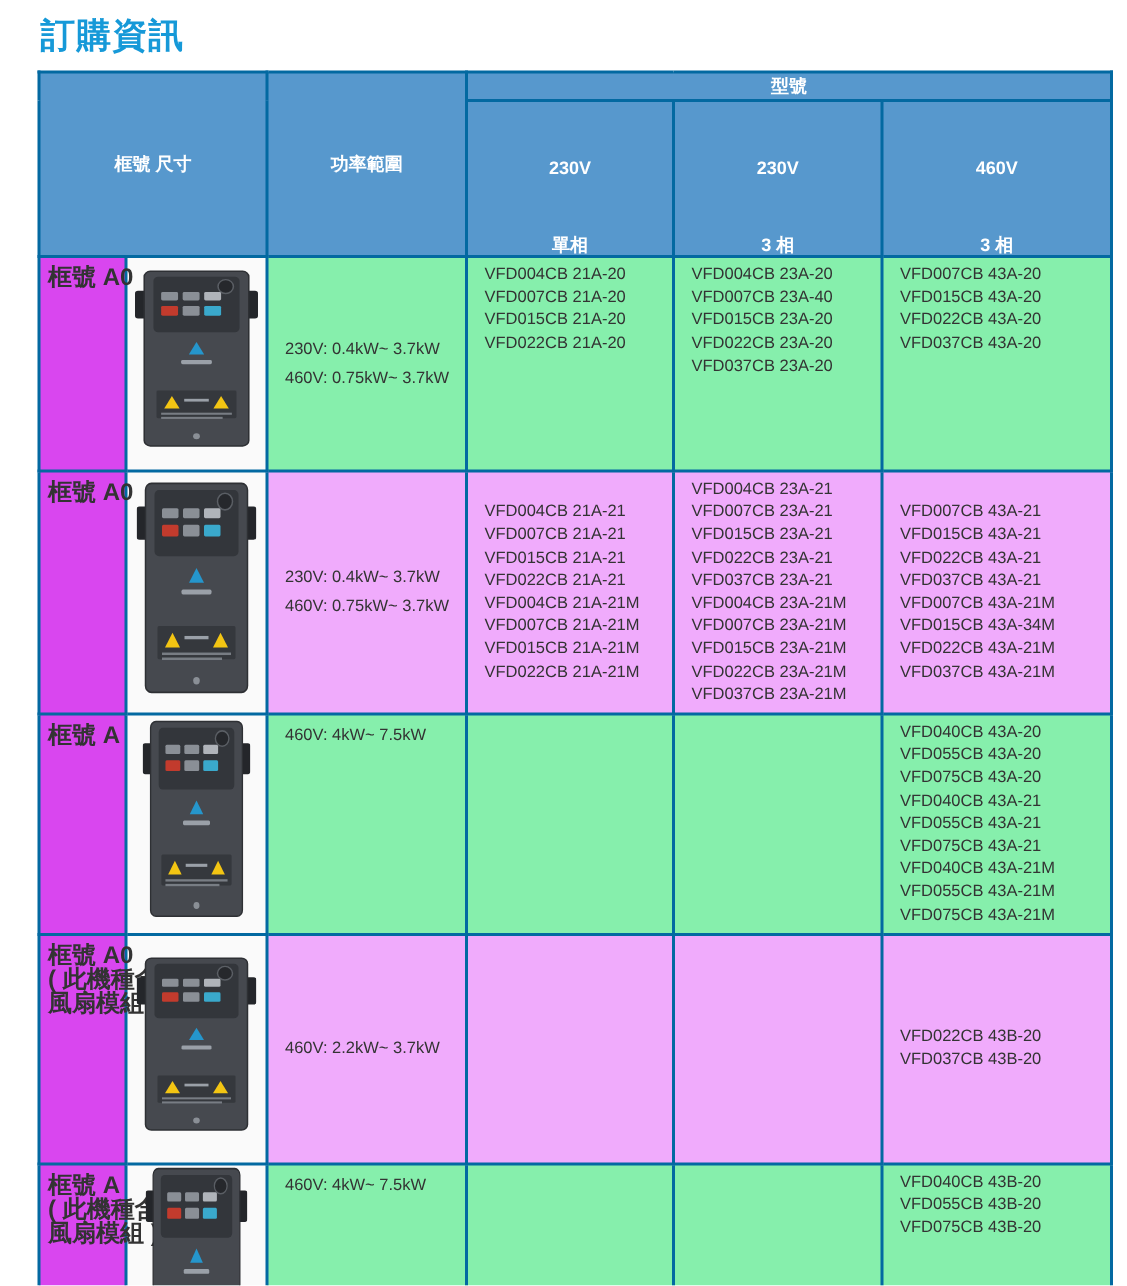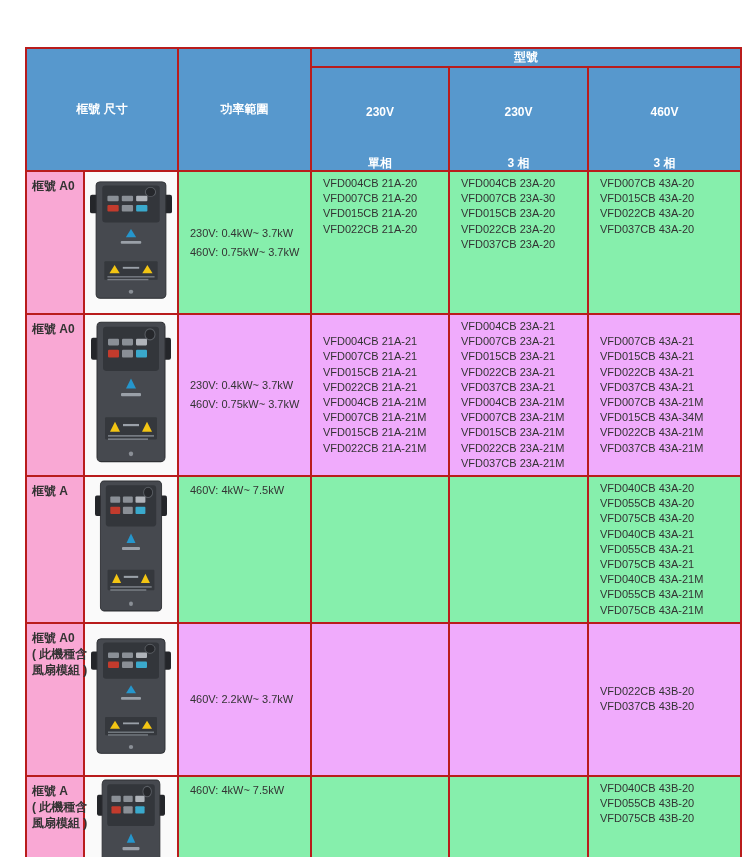--- a/index.html
+++ b/index.html
@@ -4,27 +4,27 @@
 <style>
   html,body{margin:0;padding:0;background:#fff;}
   .page{position:relative;width:751px;height:857px;overflow:hidden;background:#fff;
         font-family:"Liberation Sans","DejaVu Sans",sans-serif;color:#333;}
   .page-title{position:absolute;left:27px;top:8px;margin:0;font-size:23px;font-weight:bold;
         color:#1699d8;letter-spacing:1px;}
   table.order{position:absolute;left:25px;top:47px;width:715px;border-collapse:collapse;
         table-layout:fixed;}
   col.c-label{width:58px;} col.c-img{width:94px;} col.c-power{width:133px;}
   col.c-m1{width:138px;} col.c-m2{width:139px;} col.c-m3{width:153px;}
-  th,td{border:2px solid #b91c1c;padding:0;margin:0;}
+  th,td{border:2px solid #0369a1;padding:0;margin:0;}
   th{background:#5798cd;color:#fff;font-weight:bold;font-size:12px;text-align:center;}
   .h-top{height:16px;}
   .h-sub{height:28px;line-height:14px;}
   .h-sub div{line-height:14px;margin-top:37px;}
-  td.label-cell{background:#f9a8d4;vertical-align:top;text-align:left;
-        padding:6px 2px 0 5px;font-size:12px;font-weight:bold;color:#333;margin-top:20px;}
+  td.label-cell{background:#d946ef;vertical-align:top;text-align:left;
+        padding:6px 2px 0 5px;font-size:16px;font-weight:bold;color:#333;margin-top:20px;}
   td.label-cell div{line-height:16px;white-space:nowrap;}
   td.image-cell{background:#fafafa;vertical-align:middle;text-align:center;}
   td.power-cell{font-size:11px;color:#333;padding-left:11px;padding-right:2px;}
   td.power-cell div{line-height:19px;white-space:nowrap;}
   td.model-cell{font-size:11px;color:#333;padding-left:11px;padding-right:2px;}
   td.model-cell div{line-height:15.2px;white-space:nowrap;}
   .vt{vertical-align:top;padding-top:4px;padding-bottom:4px;}
   .vm{vertical-align:middle;}
   
   tr.tint-light td.power-cell, tr.tint-light td.model-cell{background:#86efac;}
@@ -32,20 +32,21 @@
   
   tr.r1{height:143px;} tr.r2{height:162px;} tr.r3{height:145px;}
   tr.r4{height:153px;} tr.r5{height:146px;}
   svg.drive{display:inline-block;}
 </style>
 </head>
 <body>
 
 <div class="page">
 
+  <h1 class="page-title">訂購資訊</h1>
 
   <svg width="0" height="0" style="position:absolute">
     <symbol id="drive" viewBox="0 0 80 132" preserveAspectRatio="none">
       <rect x="0" y="16" width="10" height="20" rx="2" fill="#24262a"></rect>
       <rect x="70" y="16" width="10" height="20" rx="2" fill="#24262a"></rect>
       <rect x="6" y="2" width="68" height="126" rx="4" fill="#46494f"></rect>
       <rect x="6" y="2" width="68" height="126" rx="4" fill="none" stroke="#2e3034" stroke-width="1"></rect>
       <rect x="12" y="6" width="56" height="40" rx="3" fill="#33363b"></rect>
       <circle cx="59" cy="13" r="5" fill="#26282c" stroke="#5a5e64" stroke-width="1"></circle>
       <rect x="17" y="17" width="11" height="6" rx="1" fill="#8a8f96"></rect>
@@ -111,21 +112,21 @@
             <div>460V: 0.75kW~ 3.7kW</div>
           </td>
         <td class="model-cell vt">
             <div>VFD004CB 21A-20</div>
             <div>VFD007CB 21A-20</div>
             <div>VFD015CB 21A-20</div>
             <div>VFD022CB 21A-20</div>
           </td>
         <td class="model-cell vt">
             <div>VFD004CB 23A-20</div>
-            <div>VFD007CB 23A-30</div>
+            <div>VFD007CB 23A-40</div>
             <div>VFD015CB 23A-20</div>
             <div>VFD022CB 23A-20</div>
             <div>VFD037CB 23A-20</div>
           </td>
         <td class="model-cell vt">
             <div>VFD007CB 43A-20</div>
             <div>VFD015CB 43A-20</div>
             <div>VFD022CB 43A-20</div>
             <div>VFD037CB 43A-20</div>
           </td>

